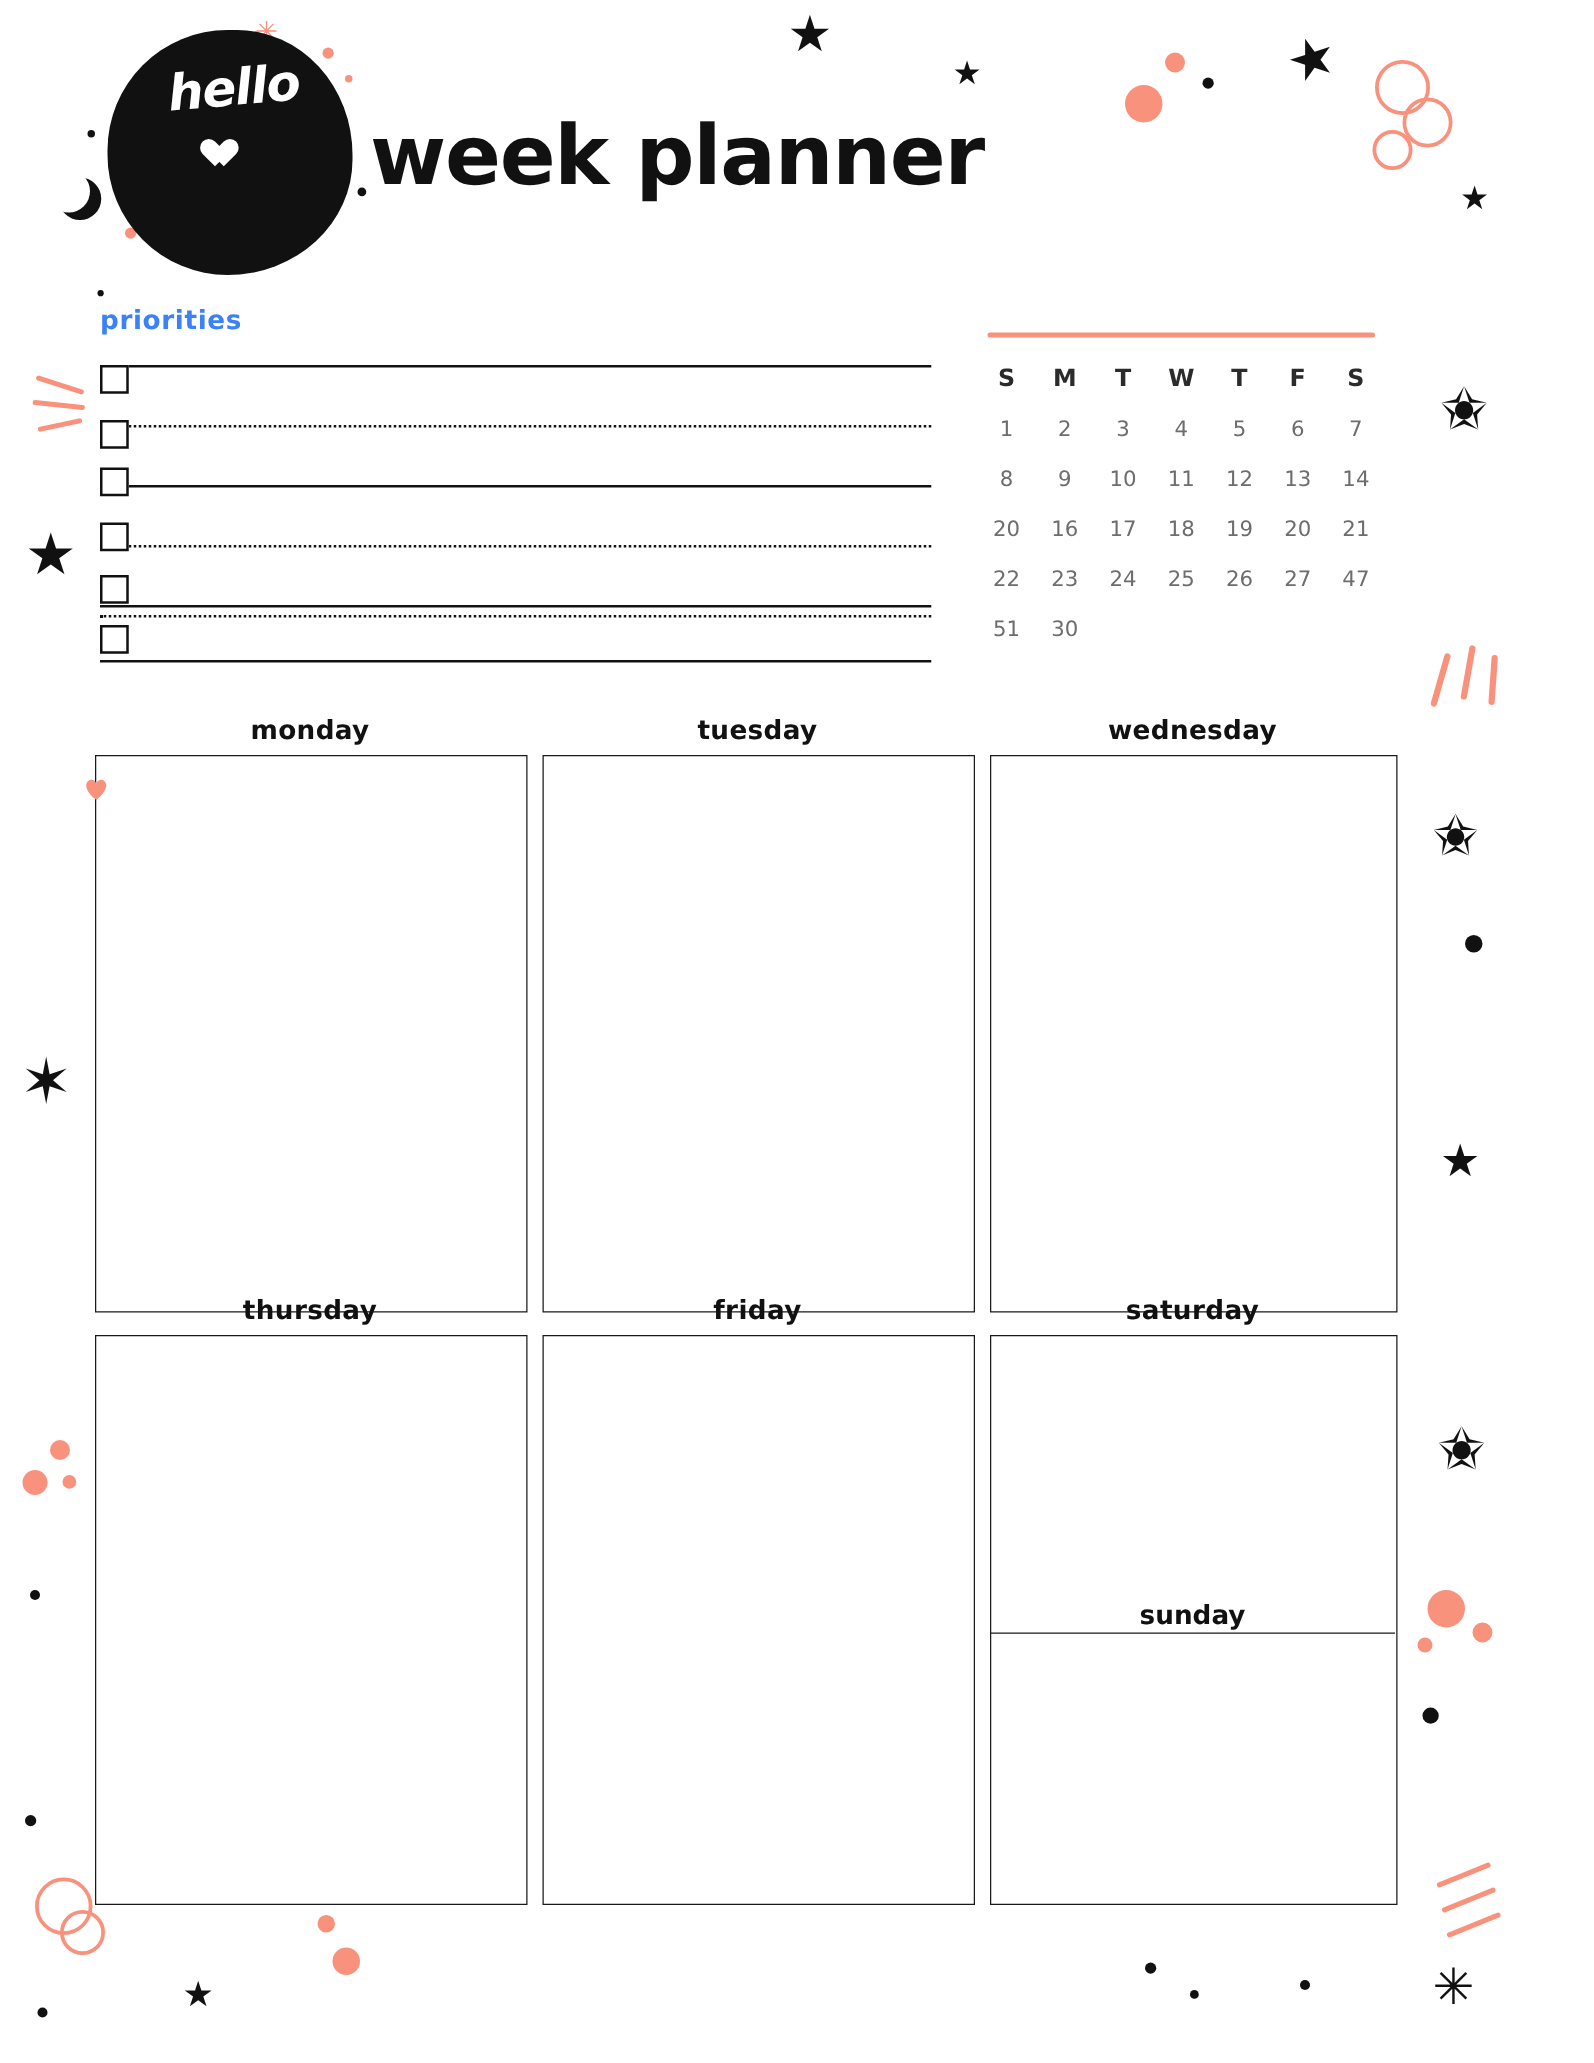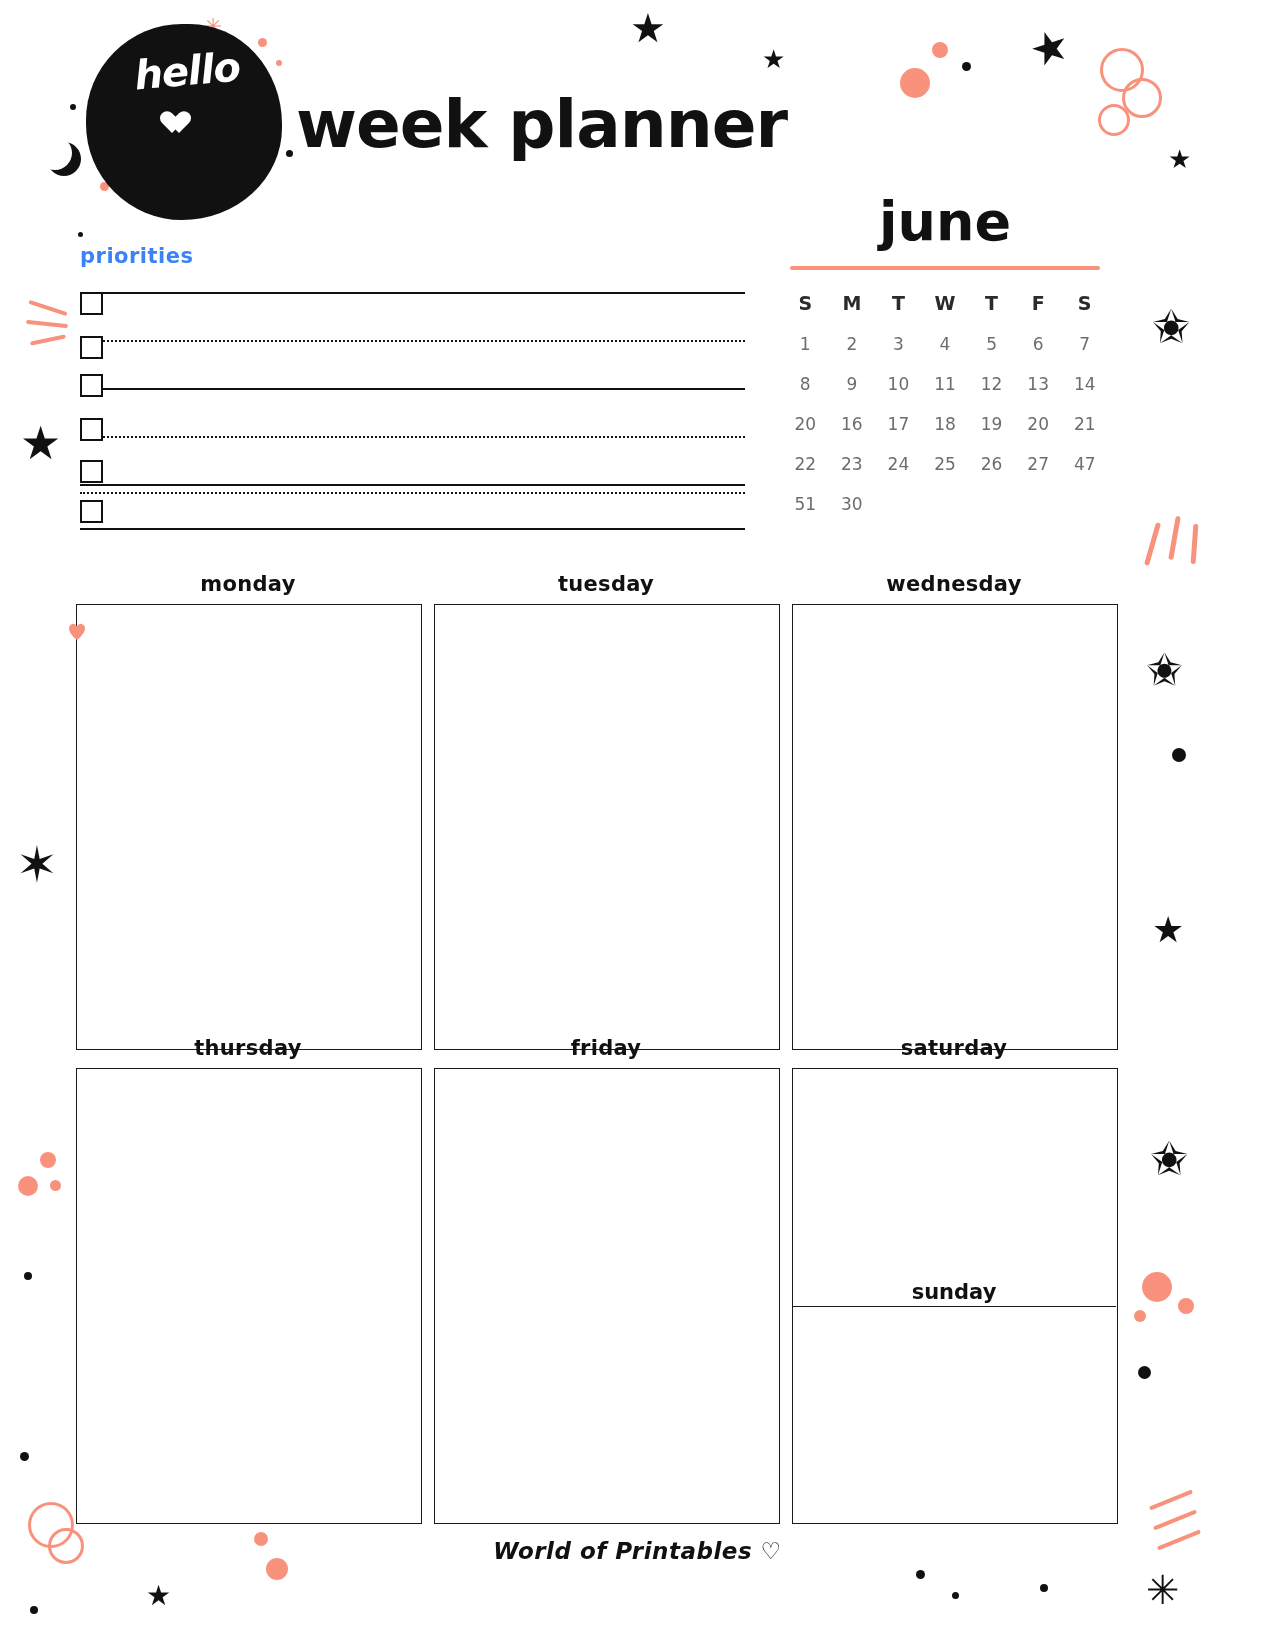--- a/index.html
+++ b/index.html
@@ -293,21 +293,20 @@
     <div class="pr-box" style="top:148px;"></div>
     <div class="pr-box" style="top:190px;"></div>
     <div class="pr-box" style="top:230px;"></div>
   </div>
 
   <div class="deco dash" style="left:28px;top:306px;width:40px;height:4px;transform:rotate(18deg);"></div>
   <div class="deco dash" style="left:26px;top:322px;width:42px;height:4px;transform:rotate(6deg);"></div>
   <div class="deco dash" style="left:30px;top:338px;width:36px;height:4px;transform:rotate(-12deg);"></div>
   <div class="deco glyph star-k" style="left:20px;top:420px;font-size:46px;">★</div>
 
-  <div class="cal-month">june</div>
   <div class="cal-rule"></div>
   <div class="cal-grid" id="cal-grid">
       <div class="cal-dow">S</div>
       <div class="cal-dow">M</div>
       <div class="cal-dow">T</div>
       <div class="cal-dow">W</div>
       <div class="cal-dow">T</div>
       <div class="cal-dow">F</div>
       <div class="cal-dow">S</div>
       <div class="cal-day">1</div>
@@ -396,15 +395,14 @@
   <div class="deco swirl" style="left:28px;top:1502px;width:40px;height:40px;"></div>
   <div class="deco swirl" style="left:48px;top:1528px;width:30px;height:30px;"></div>
   <div class="deco glyph star-k" style="left:146px;top:1582px;font-size:28px;">★</div>
   <div class="deco dot blob-coral" style="left:254px;top:1532px;width:14px;height:14px;"></div>
   <div class="deco dot blob-coral" style="left:266px;top:1558px;width:22px;height:22px;"></div>
   <div class="deco dot blob-black" style="left:30px;top:1606px;width:8px;height:8px;"></div>
   <div class="deco dot blob-black" style="left:916px;top:1570px;width:9px;height:9px;"></div>
   <div class="deco dot blob-black" style="left:952px;top:1592px;width:7px;height:7px;"></div>
   <div class="deco dot blob-black" style="left:1040px;top:1584px;width:8px;height:8px;"></div>
 
-  <div class="footer">World of Printables ♡</div>
 
 </div>
 
 </body></html>

